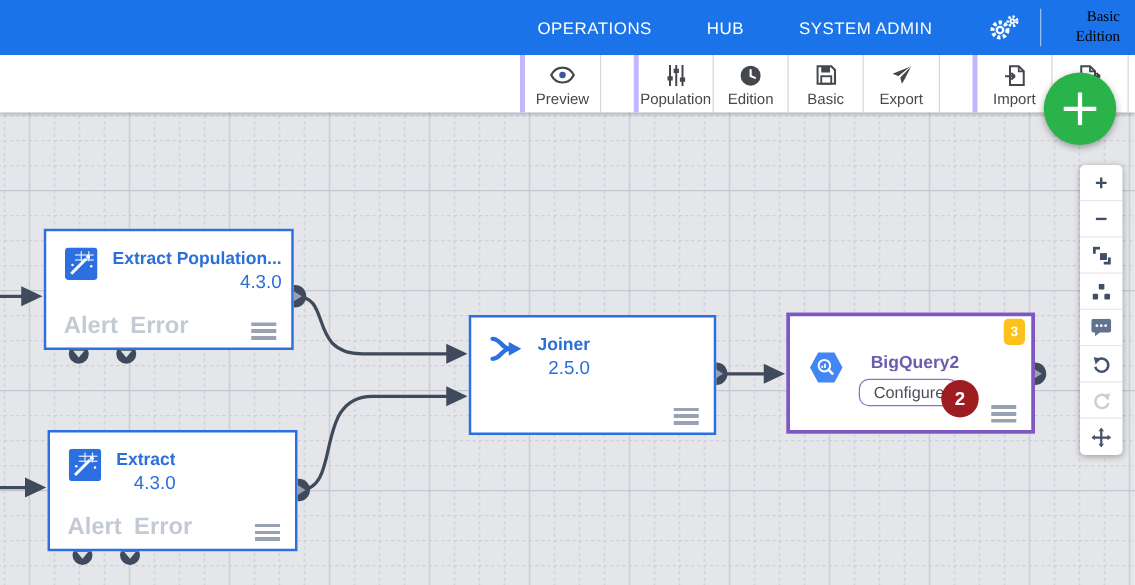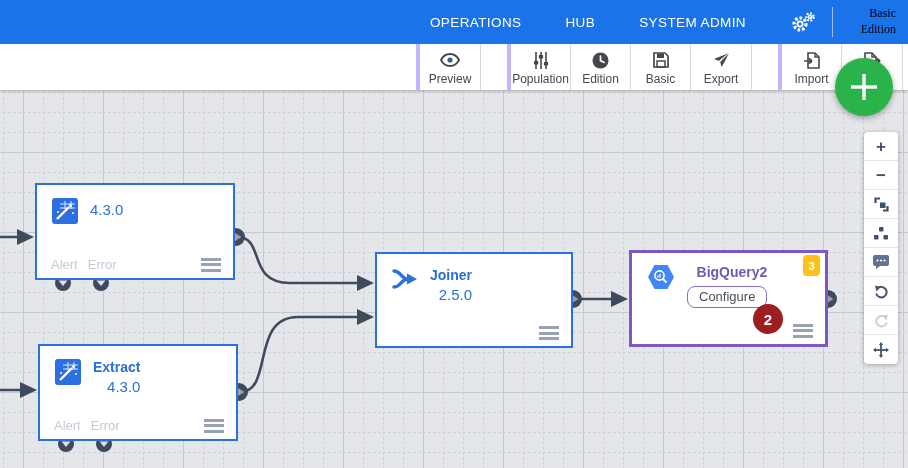--- a/index.html
+++ b/index.html
@@ -42,21 +42,21 @@
   .node { position:absolute; background:#fff; border:2px solid #2b6fe0; width:200px; height:97px; z-index:5; }
   .node-selected { border:3px solid #7e57c2; }
   .node-head { display:flex; gap:12px; padding:13px 10px 0 15px; align-items:flex-start; }
   .node-title { font-size:14px; font-weight:bold; color:#2b6fd9; white-space:nowrap;
     overflow:hidden; text-overflow:ellipsis; max-width:150px; }
   .node-title.purple { color:#6d5cae; }
   .node-version { font-size:15px; color:#2b6fd9; margin-top:3px; }
   .node-foot { position:absolute; left:14px; right:12px; bottom:6px; display:flex;
     align-items:flex-end; justify-content:space-between; }
   .node-foot.only-menu { justify-content:flex-end; }
-  .port-labels { display:flex; gap:10px; font-size:13px; color:#c4cad3; }
+  .port-labels { display:flex; gap:10px; font-size:19px; color:#c4cad3;font-weight:bold; }
   .hamburger { width:20px; height:14px; cursor:pointer;
     background:repeating-linear-gradient(to bottom,#98a2b3 0 3px,transparent 3px 5.5px); }
   .props-btn { display:inline-block; margin-top:6px; padding:2px 11px 3px; background:#fff;
     border:1.5px solid #8a6fd1; border-radius:8px; font-size:13px; color:#4a4f57; cursor:pointer; }
   .badge-yellow { position:absolute; top:2px; right:5px; width:17px; height:21px; border-radius:4px;
     background:#fcc21b; color:#fff; font-size:11px; font-weight:bold;
     display:flex; align-items:center; justify-content:center; }
   .badge-red { position:absolute; right:42px; bottom:10px; width:30px; height:30px; border-radius:50%;
     background:#9d1d20; color:#fff; font-size:15px; font-weight:bold;
     display:flex; align-items:center; justify-content:center; cursor:pointer; }
@@ -264,20 +264,21 @@
                 <line x1="8" y1="6" x2="23" y2="6"></line>
                 <line x1="8" y1="10" x2="23" y2="10"></line>
               </g>
               <line x1="5" y1="21" x2="17" y2="9" stroke="#fff" stroke-width="2.4"></line>
               <circle cx="18.5" cy="7.5" r="1.6" fill="#fff"></circle>
               <circle cx="6" cy="14" r="1" fill="#fff"></circle>
               <circle cx="21" cy="15" r="1" fill="#fff"></circle>
             </svg>
         </span>
         <span>
+          <div class="node-title">Extract Population...</div>
           <div class="node-version">4.3.0</div>
         </span>
       </div>
       <div class="node-foot">
         <span class="port-labels">
           <span>Alert</span>
           <span>Error</span>
         </span>
         <span class="hamburger"></span>
       </div>
@@ -329,21 +330,21 @@
           <div class="node-title">Joiner</div>
           <div class="node-version">2.5.0</div>
         </span>
       </div>
       <div class="node-foot only-menu">
         <span class="hamburger"></span>
       </div>
     </div>
 
     <div class="node node-selected" style="left:629px; top:160px; width:199px; height:97px;">
-      <div class="node-head" style="padding-top:11px;">
+      <div class="node-head" style="padding-top:28px;">
         <span>
           <svg width="28" height="26" viewBox="0 0 28 26">
               <polygon points="7.5,1 20.5,1 27,13 20.5,25 7.5,25 1,13" fill="#4285f4"></polygon>
               <circle cx="12.5" cy="11.5" r="4.6" fill="none" stroke="#fff" stroke-width="1.6"></circle>
               <line x1="16" y1="15" x2="19.5" y2="18.5" stroke="#fff" stroke-width="2"></line>
               <line x1="10.8" y1="11.5" x2="10.8" y2="13.4" stroke="#fff" stroke-width="1.4"></line>
               <line x1="13" y1="10" x2="13" y2="13.4" stroke="#fff" stroke-width="1.4"></line>
             </svg>
         </span>
         <span>

